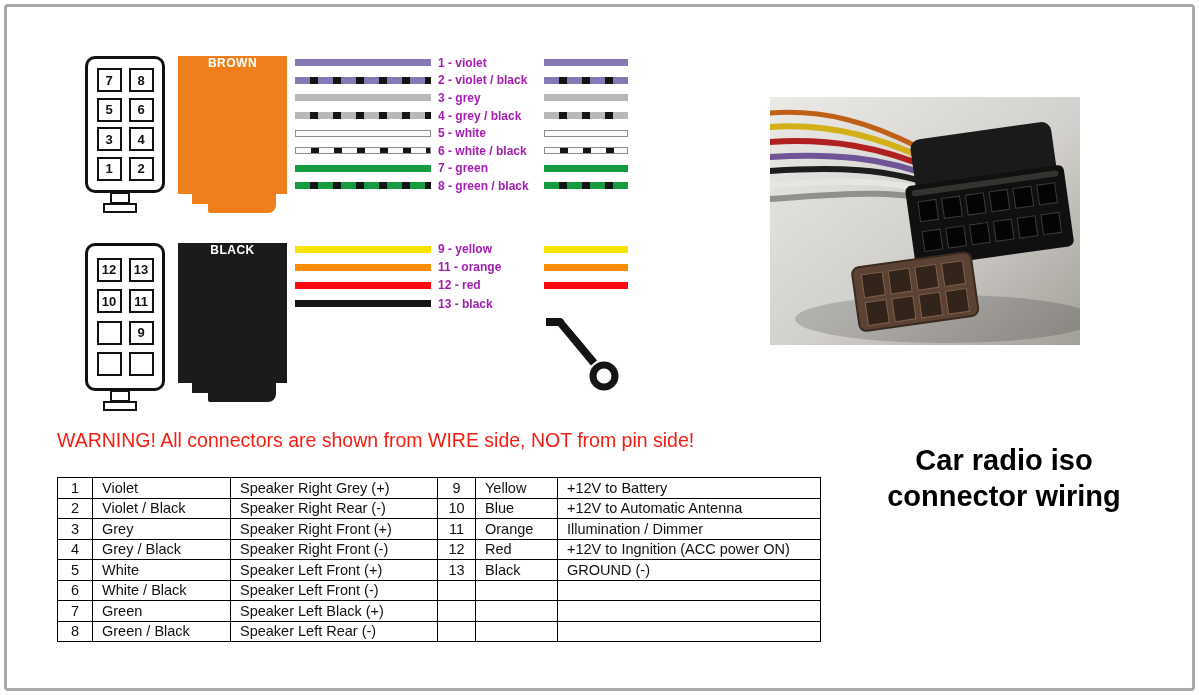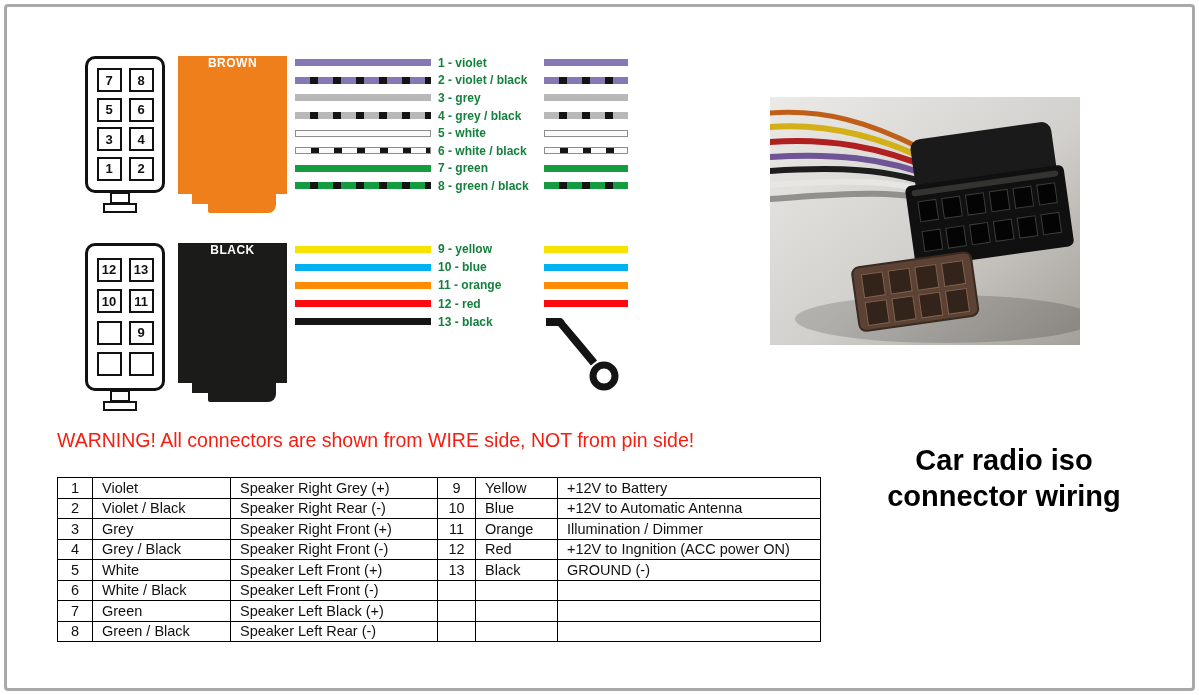--- a/index.html
+++ b/index.html
@@ -64,21 +64,21 @@
   .brown-wires .wire-row { height:17.6px; }
   .black-wires .wire-row { height:18.2px; }
   .wire-row { display:flex; align-items:center; }
   .wire-seg { height:7px; flex:0 0 auto; }
   .seg-left { width:136px; }
   .seg-right { width:84px; }
   .wire-label {
     flex:0 0 113px;
     padding-left:7px;
     font-weight:bold; font-size:12px;
-    white-space:nowrap; color:#15803d;
+    white-space:nowrap; color:#a21caf;
   }
   .ground-symbol { position:absolute; left:544px; top:315px; }
 
   
   .photo { position:absolute; left:770px; top:97px; width:310px; height:248px; }
 
   
   .warning {
     position:absolute; left:57px; top:429px;
     font-size:19.5px;
@@ -204,25 +204,20 @@
     <span>BLACK</span>
   </div>
   <div class="conn-bar black-bar1" style="background: rgb(27, 27, 25);"></div>
   <div class="conn-bar black-bar2" style="background: rgb(27, 27, 25);"></div>
 
   <div class="wire-group black-wires">
       <div class="wire-row">
         <div class="wire-seg seg-left" style="background: rgb(246, 228, 0);"></div>
         <div class="wire-label">9 - yellow</div>
         <div class="wire-seg seg-right" style="background: rgb(246, 228, 0);"></div>
-      </div>
-      <div class="wire-row">
-        <div class="wire-seg seg-left" style="background: rgb(0, 176, 240);"></div>
-        <div class="wire-label">10 - blue</div>
-        <div class="wire-seg seg-right" style="background: rgb(0, 176, 240);"></div>
       </div>
       <div class="wire-row">
         <div class="wire-seg seg-left" style="background: rgb(255, 140, 5);"></div>
         <div class="wire-label">11 - orange</div>
         <div class="wire-seg seg-right" style="background: rgb(255, 140, 5);"></div>
       </div>
       <div class="wire-row">
         <div class="wire-seg seg-left" style="background: rgb(251, 11, 16);"></div>
         <div class="wire-label">12 - red</div>
         <div class="wire-seg seg-right" style="background: rgb(251, 11, 16);"></div>

